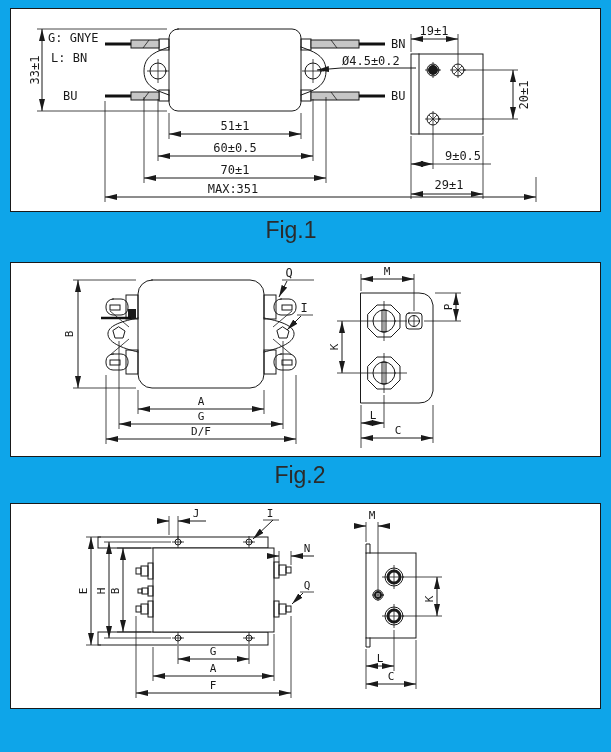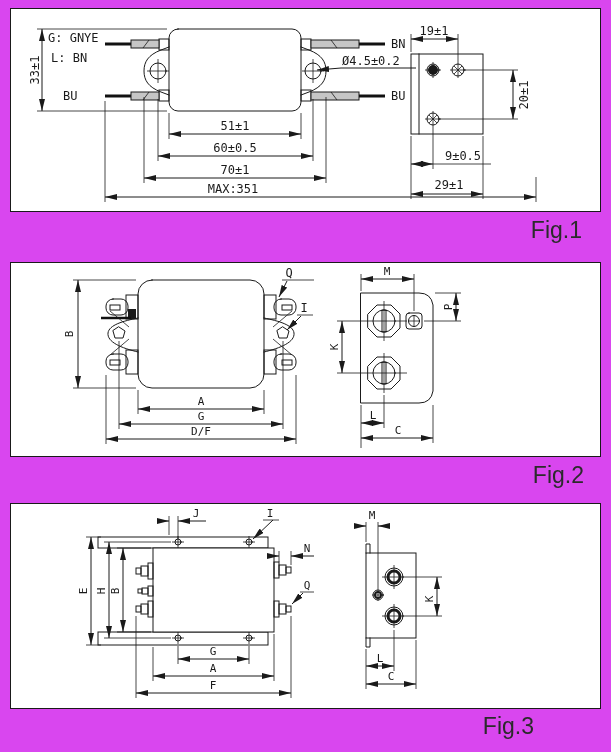--- a/index.html
+++ b/index.html
@@ -1,20 +1,20 @@
 <!DOCTYPE html>
 <html><head>
 <meta charset="utf-8">
 <style>
   html,body{margin:0;padding:0;background:#ffffff;}
-  #stage{position:relative;width:611px;height:752px;background:#d946ef;overflow:hidden;
+  #stage{position:relative;width:611px;height:752px;background:#0ea5e9;overflow:hidden;
          font-family:"DejaVu Sans Mono", monospace;}
   .panel{position:absolute;left:10px;width:589px;border:1px solid #1a1a1a;background:#fff;}
   .caption{position:absolute;font-family:"Liberation Sans", sans-serif;font-size:23px;
-           color:#2b2b2b;text-align:right;}
+           color:#2b2b2b;text-align:center;}
   svg{display:block}
   .ln{stroke:#1a1a1a;stroke-width:1;fill:none;stroke-linecap:square}
   .thin{stroke:#1a1a1a;stroke-width:0.8;fill:none}
   .wire{stroke:#111;stroke-width:3;fill:none}
   .sleeve{fill:#c6c6c6;stroke:#1a1a1a;stroke-width:1}
   .dark{fill:#1a1a1a}
   .ring{stroke:#1a1a1a;stroke-width:3;fill:none}
   .t{font-family:"DejaVu Sans Mono",monospace;font-size:12px;fill:#1a1a1a}
   .ts{font-size:11px}
   .tm{text-anchor:middle}
@@ -440,15 +440,14 @@
         <line class="thin" x1="383" y1="126" x2="383" y2="167"></line>
         <line class="dl" x1="355" y1="162" x2="383" y2="162" marker-start="url(#ar3)" marker-end="url(#ar3)"></line>
         <text class="t tm ts" x="369" y="158">L</text>
 
         <line class="thin" x1="405" y1="136" x2="405" y2="185"></line>
         <line class="dl" x1="355" y1="180" x2="405" y2="180" marker-start="url(#ar3)" marker-end="url(#ar3)"></line>
         <text class="t tm ts" x="380" y="176">C</text>
       </g>
     </svg>
   </div>
-  <div class="caption" style="top:713px;left:0;width:534px;">Fig.3</div>
 
 </div>
 
 </body></html>

